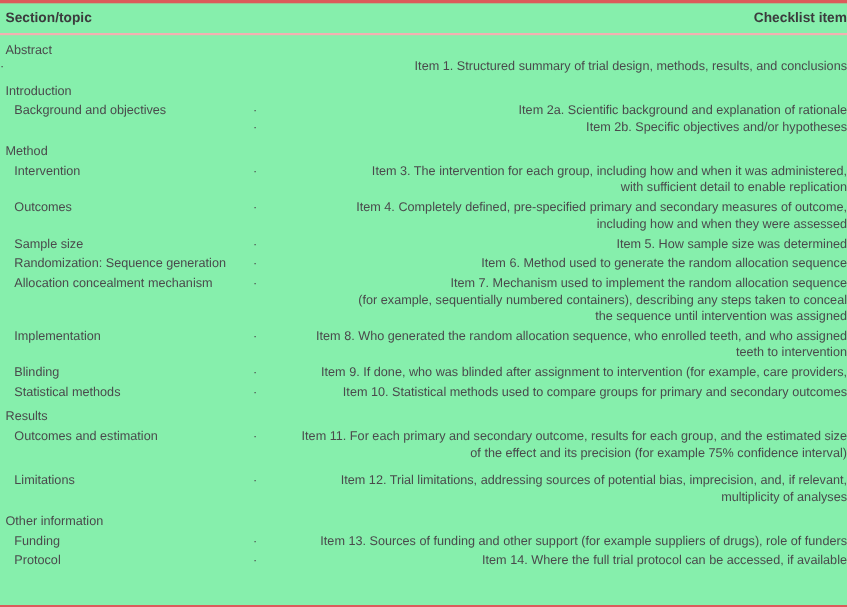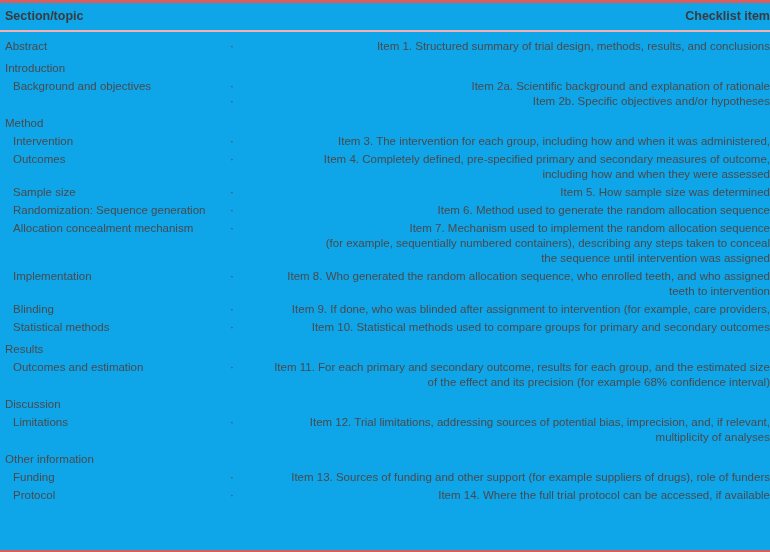--- a/index.html
+++ b/index.html
@@ -10,21 +10,21 @@
   }
   * { margin: 0; padding: 0; box-sizing: border-box; }
   html, body {
     background: #ffffff;
     font-family: "Liberation Sans", sans-serif;
     color: var(--text);
   }
   .page {
     width: 770px;
     height: 552px;
-    background: #0ea5e9;
+    background: #86efac;
     overflow: hidden;
   }
   .table {
     width: 770px;
     border-top: 3px solid var(--accent);
     border-bottom: 2px solid var(--accent);
     height: 552px;
     display: flex;
     flex-direction: column;
   }
@@ -53,21 +53,21 @@
   .tbody {
     padding-top: 7px;
     flex: 1;
   }
   .row {
     display: flex;
     margin-bottom: 3px;
     font-size: 11.5px;
     line-height: 15px;
   }
-  .row.section { margin-top: 7px; }
+  .row.section { margin-top: 7px; flex-direction: column; }
   .tbody .row:first-child { margin-top: 0; }
   .label {
     width: 230px;
     flex-shrink: 0;
     padding-left: 5px;
     white-space: nowrap;
   }
   .label.indent { padding-left: 13px; }
   .items { flex: 1; }
   .item { display: flex; }
@@ -125,20 +125,21 @@
           <div class="label">Method</div>
           <div class="items"></div>
         </div>
         <div class="row">
           <div class="label indent">Intervention</div>
           <div class="items">
             <div class="item">
               <span class="bullet">·</span>
               <div class="itext">
                 <div class="line">Item 3. The intervention for each group, including how and when it was administered,</div>
+                <div class="line">with sufficient detail to enable replication</div>
               </div>
             </div>
           </div>
         </div>
         <div class="row">
           <div class="label indent">Outcomes</div>
           <div class="items">
             <div class="item">
               <span class="bullet">·</span>
               <div class="itext">
@@ -221,27 +222,26 @@
           <div class="label">Results</div>
           <div class="items"></div>
         </div>
         <div class="row">
           <div class="label indent">Outcomes and estimation</div>
           <div class="items">
             <div class="item">
               <span class="bullet">·</span>
               <div class="itext">
                 <div class="line">Item 11. For each primary and secondary outcome, results for each group, and the estimated size</div>
-                <div class="line">of the effect and its precision (for example 68% confidence interval)</div>
-              </div>
-            </div>
-          </div>
-        </div>
-        <div class="row section">
-          <div class="label">Discussion</div>
+                <div class="line">of the effect and its precision (for example 75% confidence interval)</div>
+              </div>
+            </div>
+          </div>
+        </div>
+        <div class="row section">
           <div class="items"></div>
         </div>
         <div class="row">
           <div class="label indent">Limitations</div>
           <div class="items">
             <div class="item">
               <span class="bullet">·</span>
               <div class="itext">
                 <div class="line">Item 12. Trial limitations, addressing sources of potential bias, imprecision, and, if relevant,</div>
                 <div class="line">multiplicity of analyses</div>

